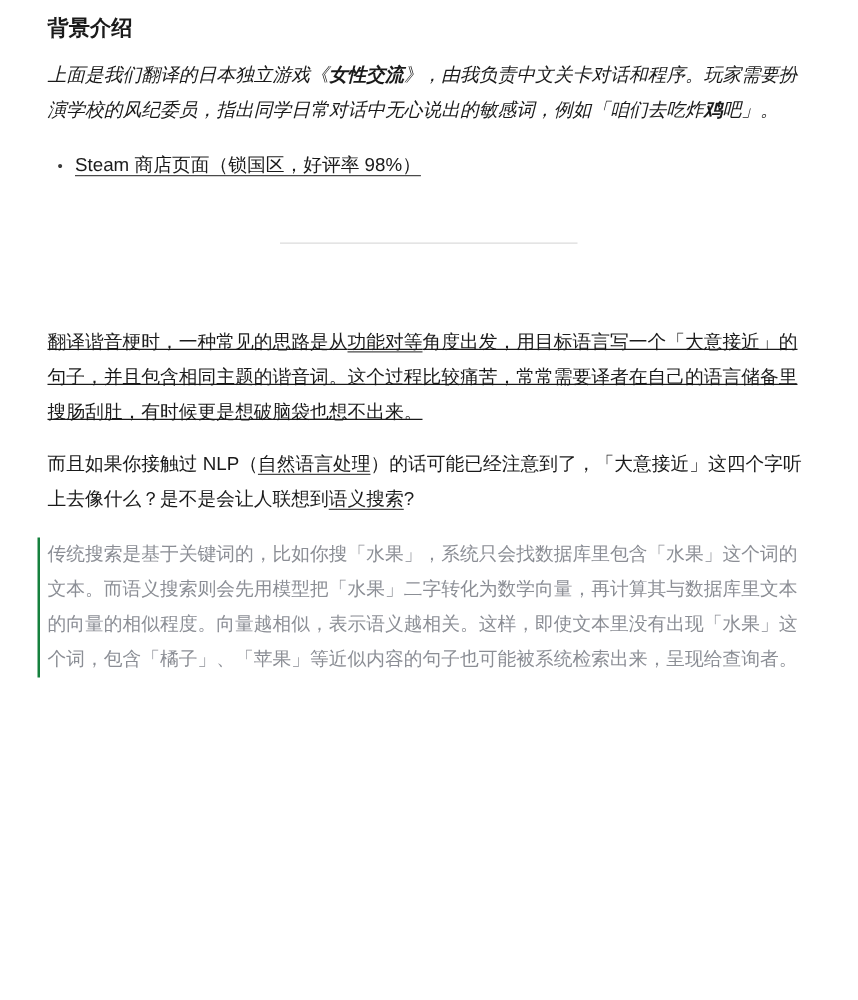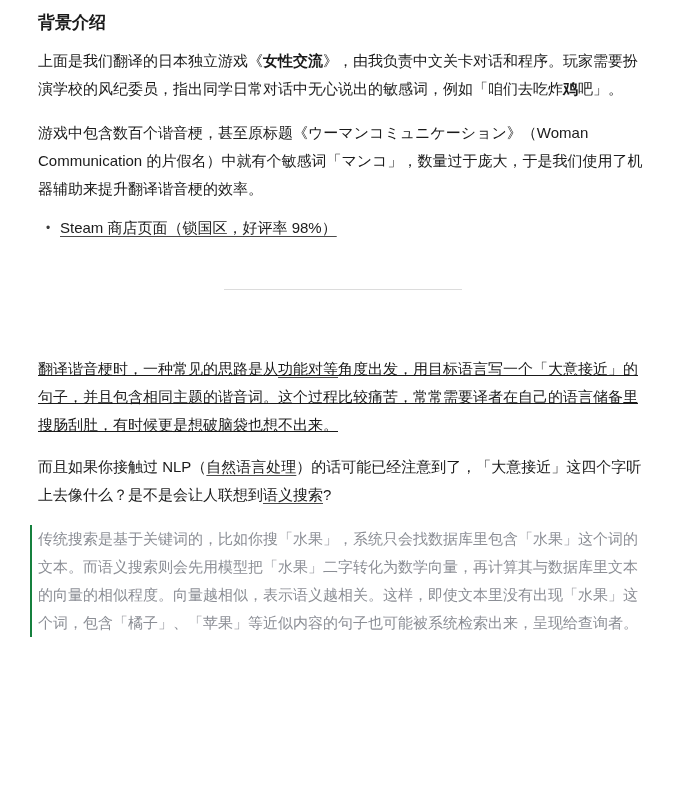--- a/index.html
+++ b/index.html
@@ -21,21 +21,21 @@
     line-height: 28px;
   }
   h2.section-heading {
     font-size: 17px;
     line-height: 20px;
     font-weight: 700;
     margin: 0 0 14px 0;
     color: #1a1a1a;
   }
   p { margin: 0; }
-  .para { margin-bottom: 16px; }
+  .para { margin-bottom: 16px; font-style: italic; }
   .para-tight { margin-bottom: 0; }
   strong { font-weight: 700; }
   a.link {
     color: #1a1a1a;
     text-decoration: underline;
     text-decoration-thickness: 1px;
     text-decoration-color: #4a4a4a;
     text-underline-offset: 3px;
     cursor: pointer;
   }
@@ -79,23 +79,20 @@
 <body>
 
 <main class="article">
 
   <h2 class="section-heading">背景介绍</h2>
 
   <p class="para">
     <span>上面是我们翻译的日本独立游戏《</span><strong>女性交流</strong><span>》，由我负责中文关卡对话和程序。玩家需要扮演学校的风纪委员，指出同学日常对话中无心说出的敏感词，例如「咱们去吃炸</span><strong>鸡</strong><span>吧」。</span>
   </p>
 
-  <p class="para-tight">
-    <span>游戏中包含数百个谐音梗，甚至原标题《ウーマンコミュニケーション》（Woman Communication 的片假名）中就有个敏感词「マンコ」，数量过于庞大，于是我们使用了机器辅助来提升翻译谐音梗的效率。</span>
-  </p>
 
   <ul class="link-list">
     <li>
       <a class="link">Steam 商店页面（锁国区，好评率 98%）</a>
     </li>
   </ul>
 
   <hr class="divider">
 
 

